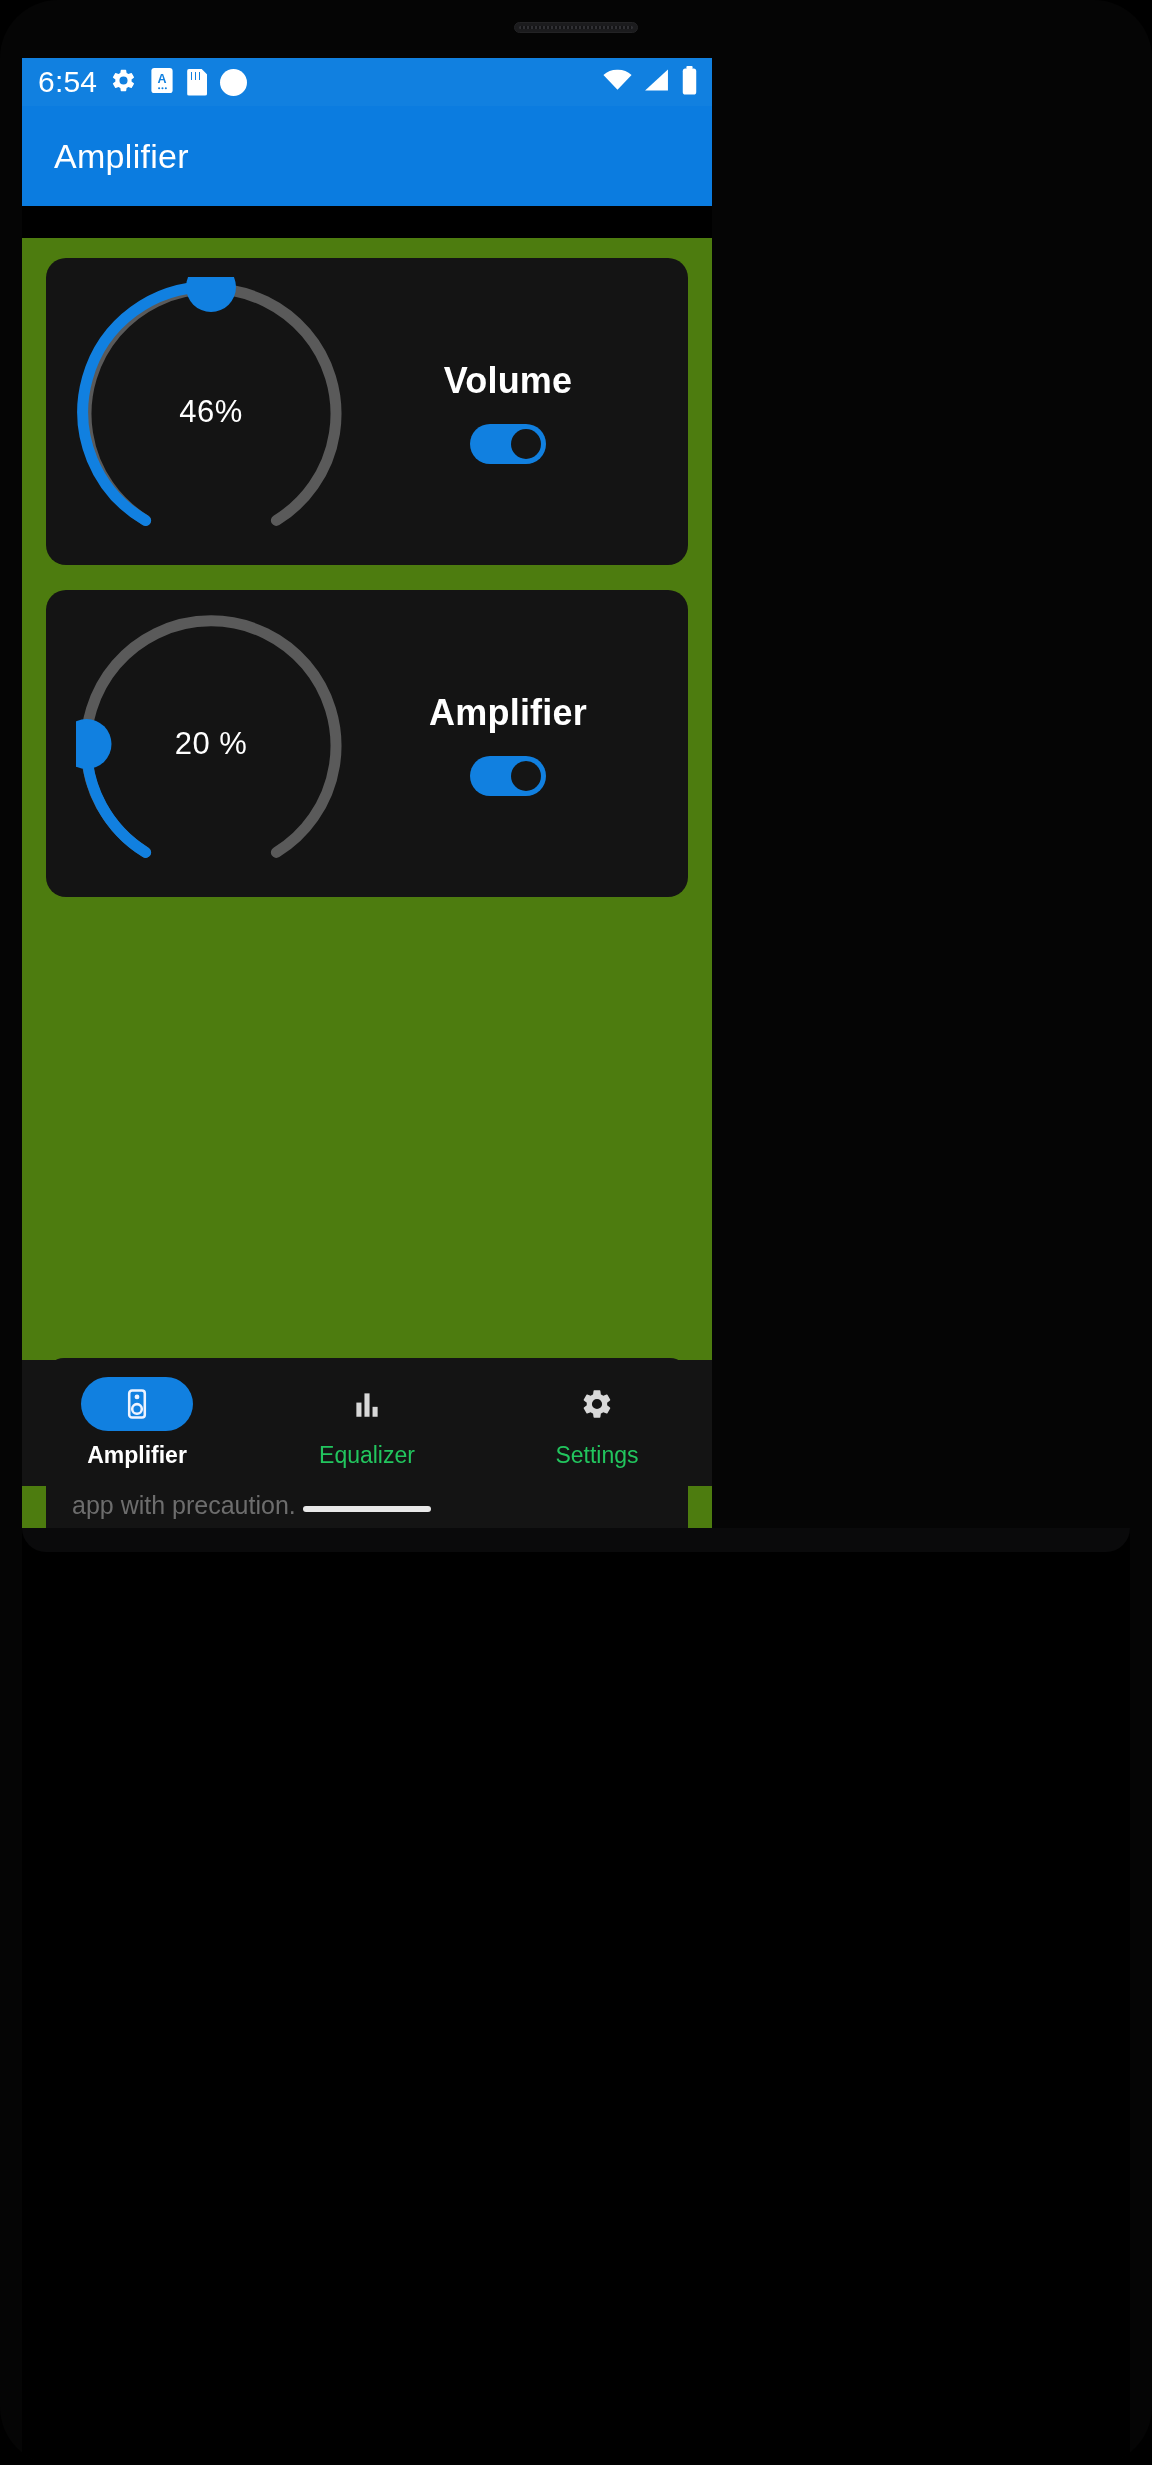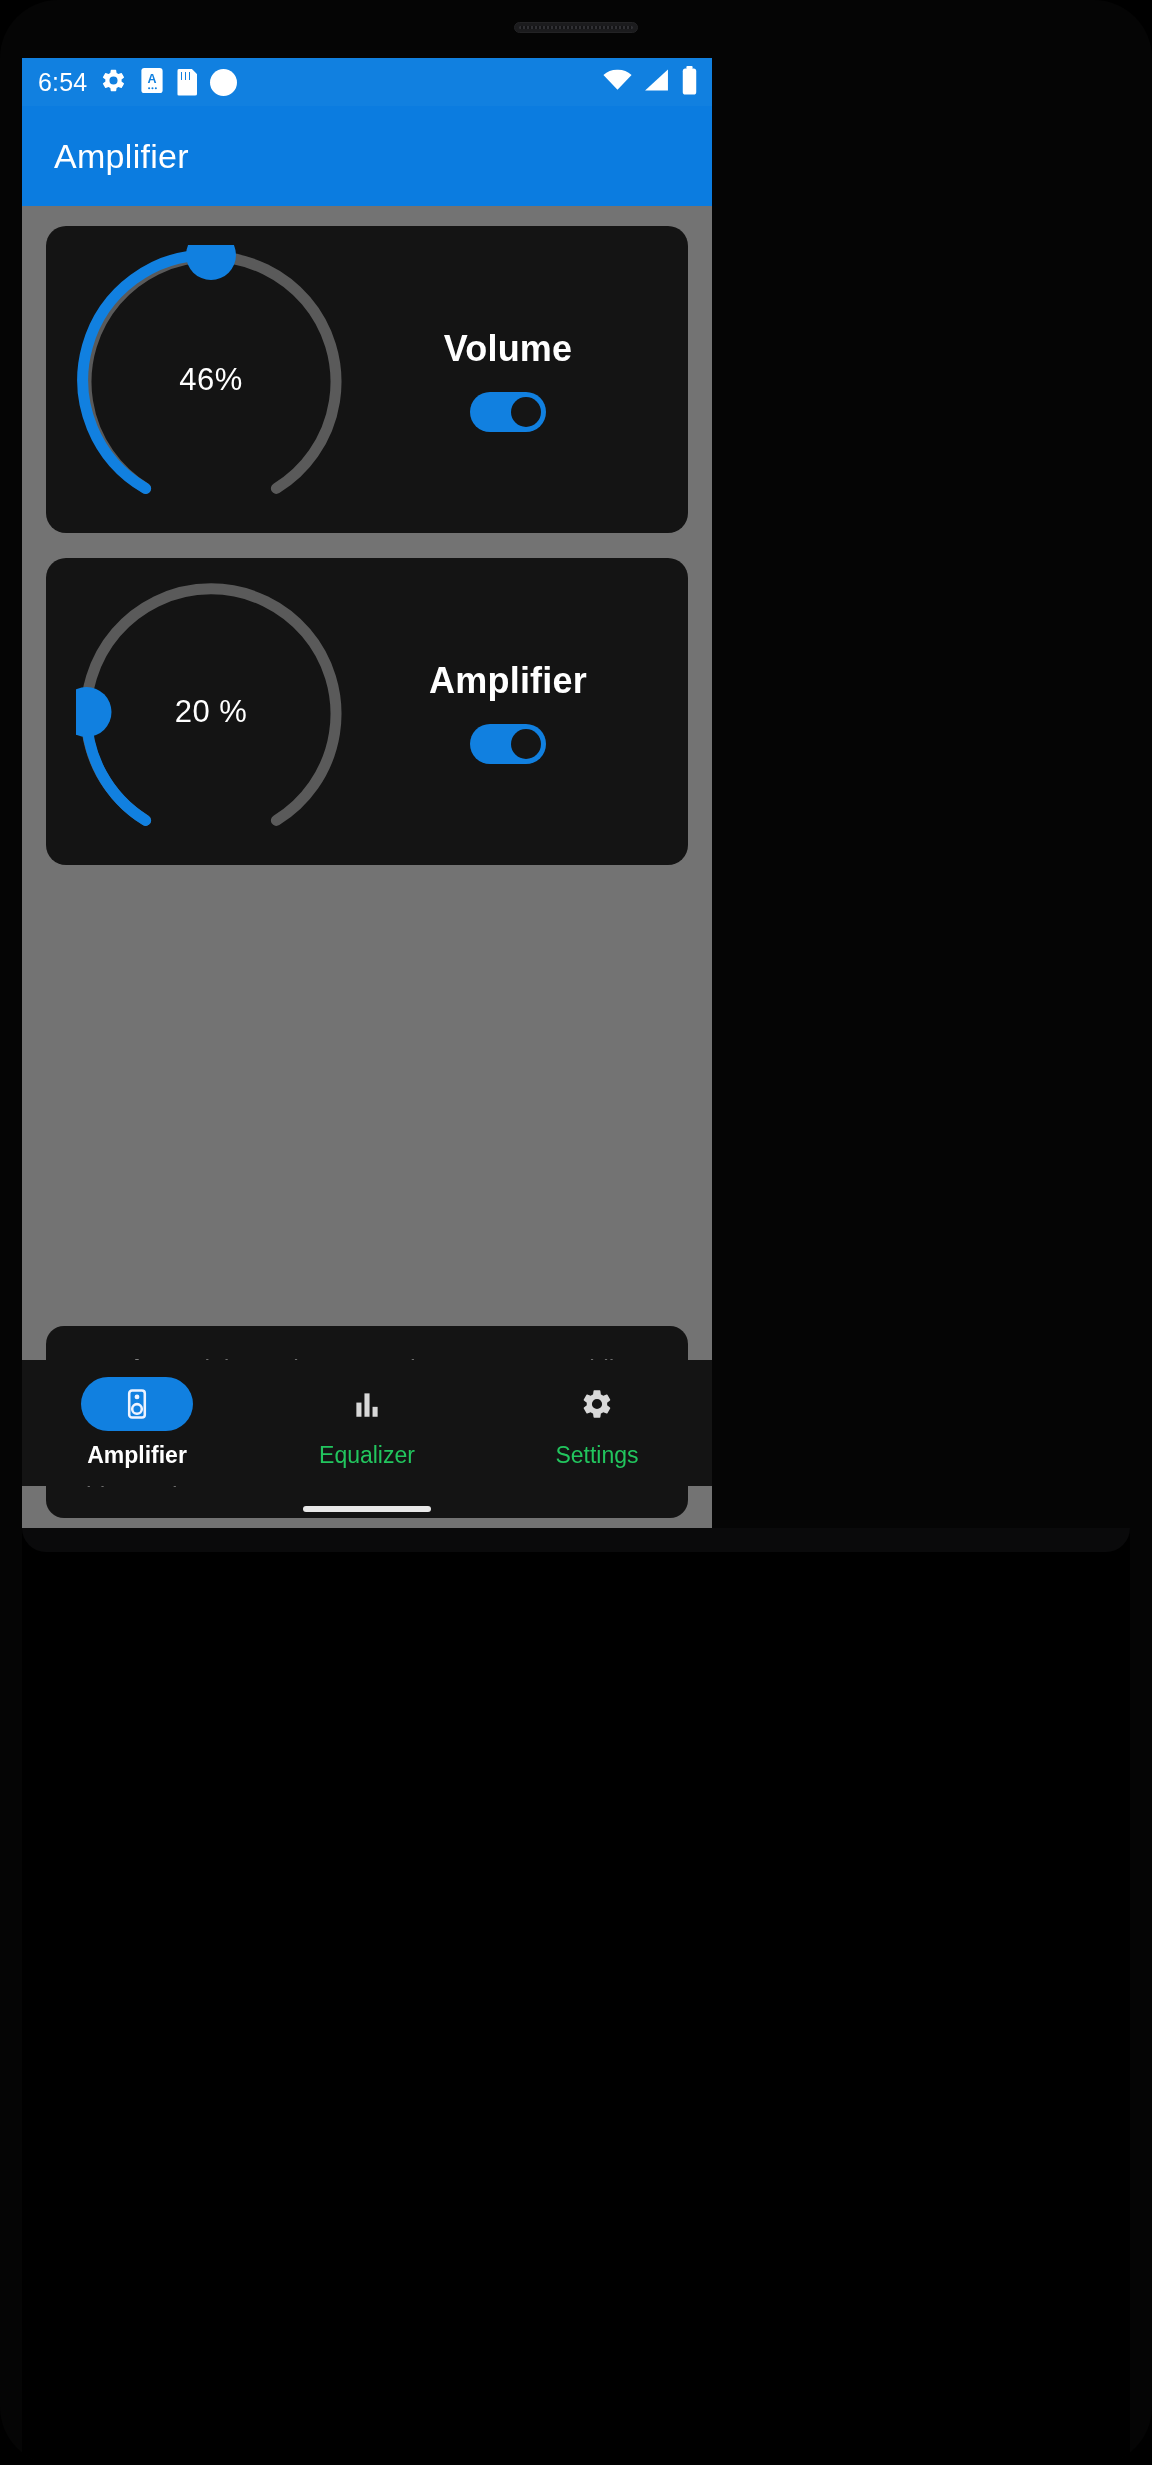--- a/index.html
+++ b/index.html
@@ -69,21 +69,21 @@
     align-items: center;
     padding: 0 14px 0 16px;
   }
   .sb-left {
     display: flex;
     align-items: center;
     gap: 13px;
   }
   .sb-clock {
     color: #ffffff;
-    font-size: 25px;
+    font-size: 30px;
     letter-spacing: 0.2px;
   }
   .sb-right {
     margin-left: auto;
     display: flex;
     align-items: center;
     gap: 11px;
   }
   .sb-icon { display: block; }
 
@@ -120,23 +120,24 @@
   .appbar-title {
     color: #ffffff;
     font-size: 34px;
     font-weight: 400;
     letter-spacing: 0.3px;
   }
 
   
   .content {
     position: relative;
-    background: #737373;
+    background: #4d7c0f;
     height: 1322px;
     padding: 20px 24px 0 24px;
+    margin-top: 32px;
   }
 
   .card {
     background: #141414;
     border-radius: 20px;
     height: 307px;
     display: flex;
     align-items: center;
     position: relative;
     margin-bottom: 25px;

